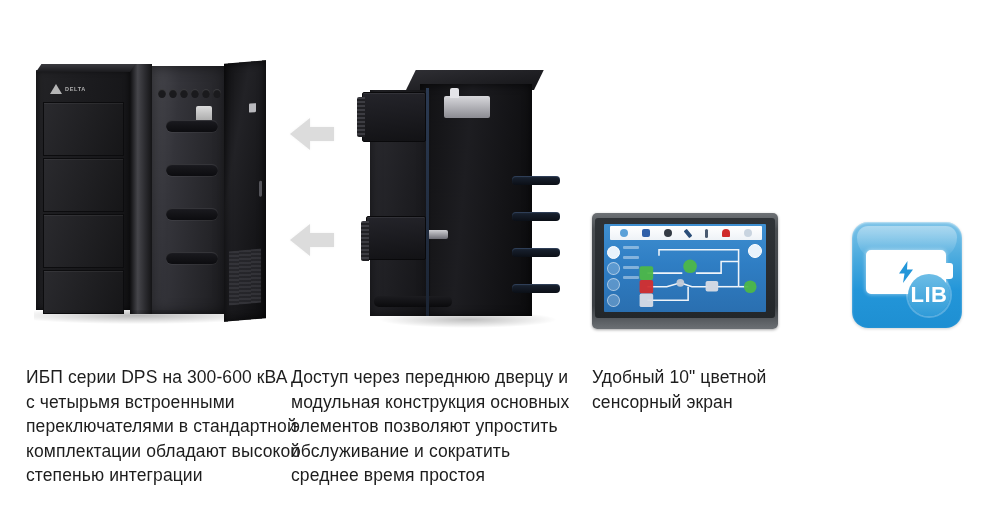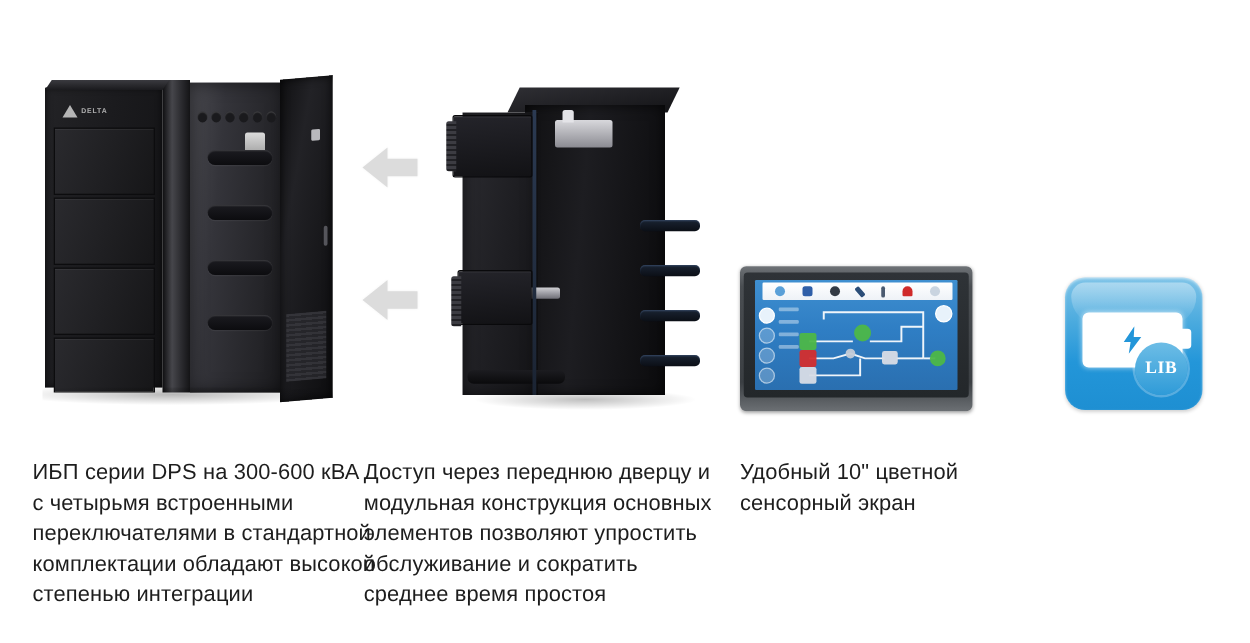--- a/index.html
+++ b/index.html
@@ -297,22 +297,22 @@
   }
   .lib-bolt svg { display: block; width: 100%; height: 100%; }
   .lib-badge {
     position: absolute; right: 12px; bottom: 12px; width: 42px; height: 42px;
     border-radius: 50%;
     background: linear-gradient(180deg,#6dbde6,#2f9bd8);
     display: flex; align-items: center; justify-content: center;
     box-shadow: 0 0 0 2px rgba(255,255,255,.25);
   }
   .lib-badge span {
-    color: #ffffff; font-size: 14px; font-weight: bold; letter-spacing: .5px;
-    font-family: Liberation Serif, serif;
+    color: #ffffff; font-size: 22px; font-weight: bold; letter-spacing: .5px;
+    font-family: Liberation Sans, sans-serif;
   }
 </style>
 </head>
 <body>
 
 <div class="feature-grid">
 
   <div class="feature" id="feature-0">
     <div class="feature-media">
       <div class="ups-cabinet">

